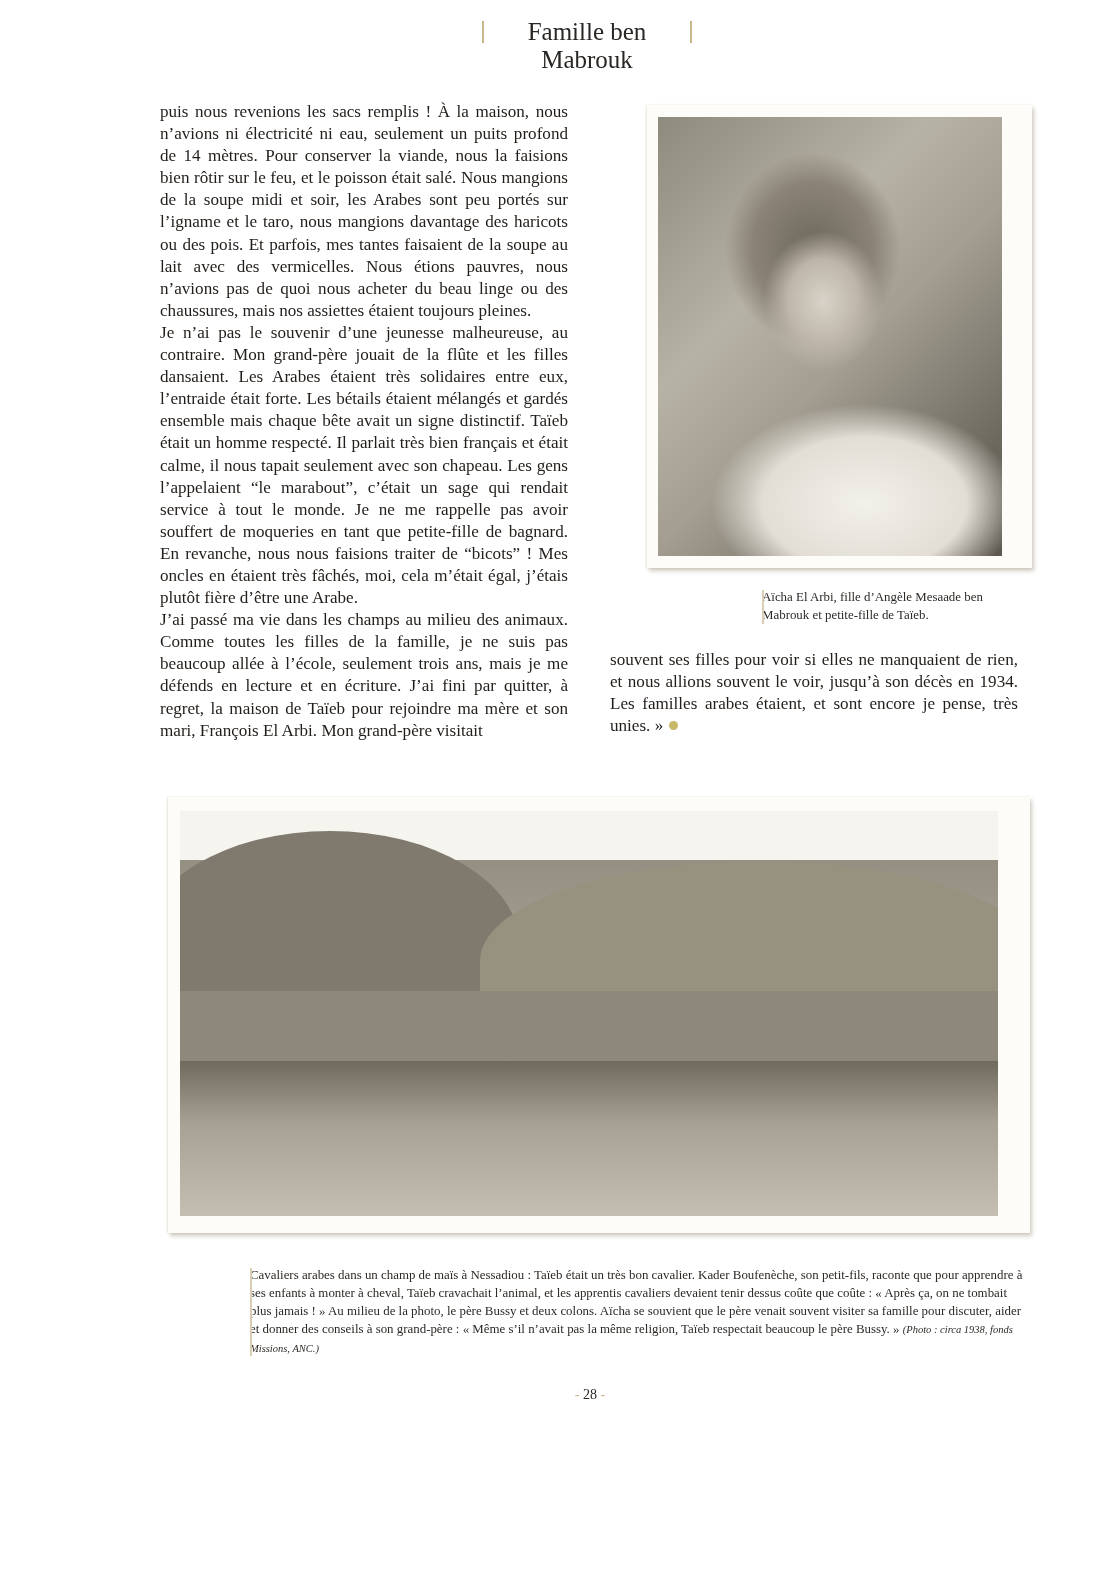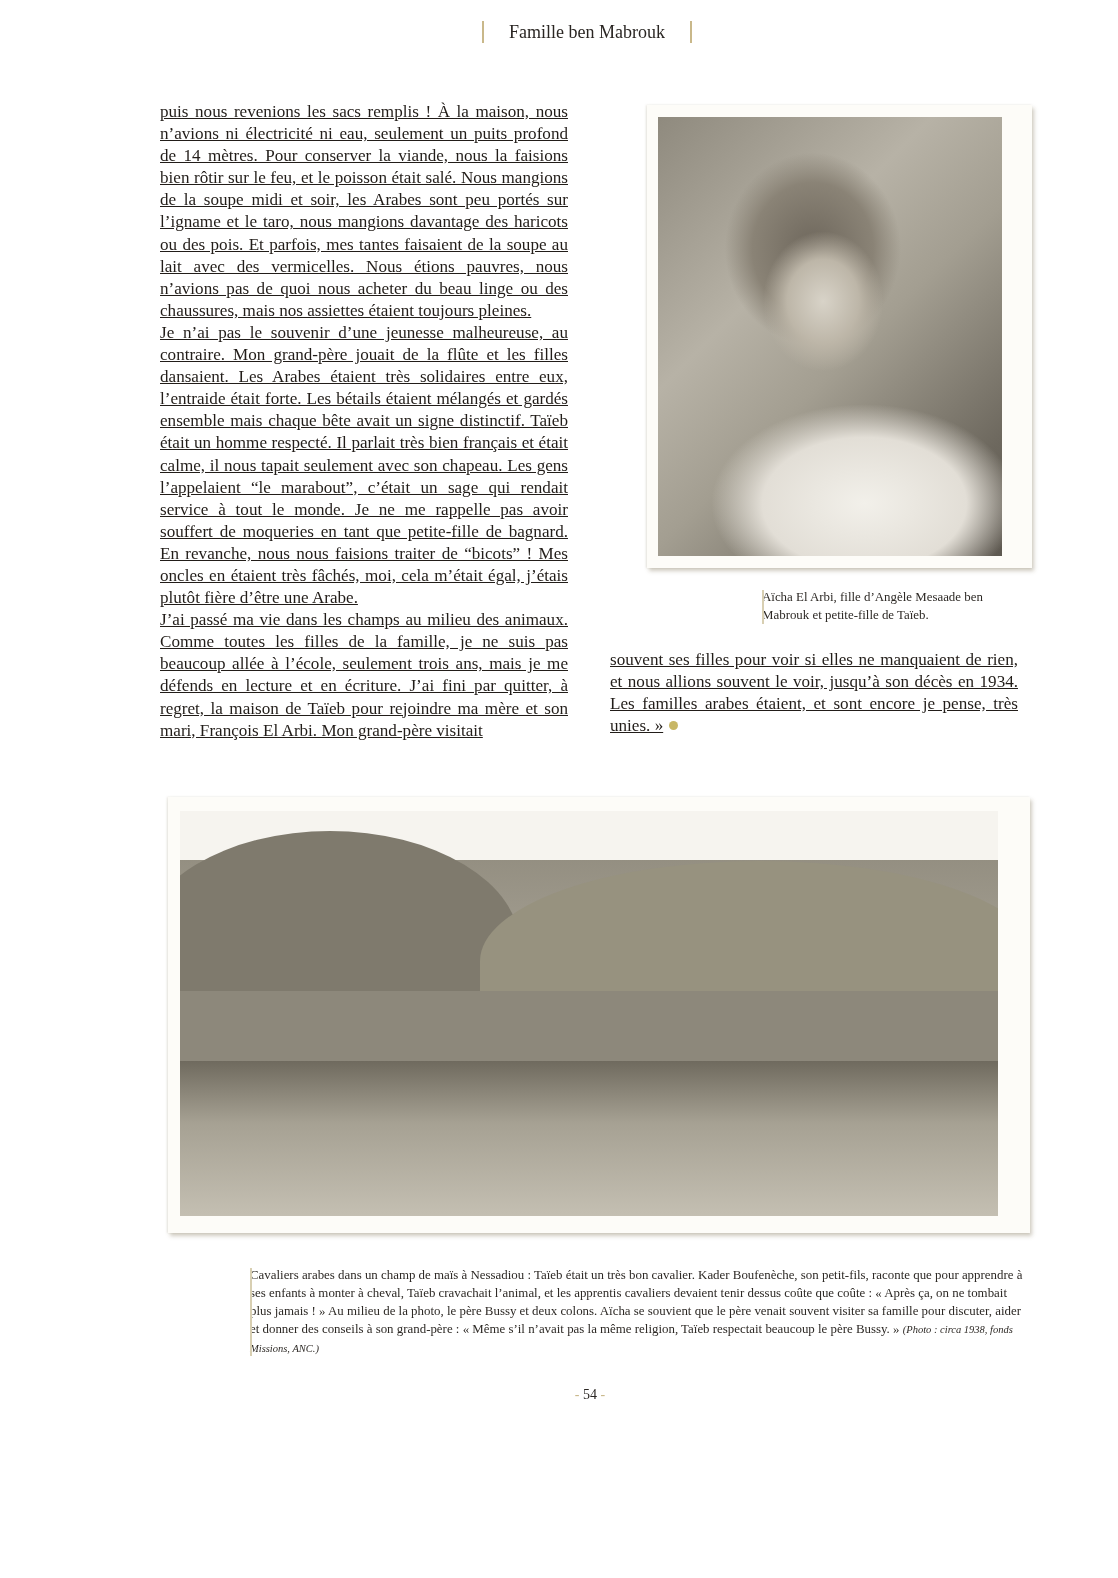--- a/index.html
+++ b/index.html
@@ -2,29 +2,29 @@
 <html><head>
 <meta charset="utf-8">
 <style>
   html, body { margin: 0; padding: 0; }
   body {
     width: 1118px; height: 1578px; background: #ffffff; position: relative; overflow: hidden;
     font-family: "Liberation Serif", "DejaVu Serif", serif; color: #1e1a17;
   }
   .running-head {
     position: absolute; top: 18px; left: 480px; width: 214px; height: 28px;
-    font-size: 18px; line-height: 28px; text-align: center; color: #2a2623;
+    font-size: 25px; line-height: 28px; text-align: center; color: #2a2623;
   }
   .running-head .bar { position: absolute; top: 3px; width: 2px; height: 22px; background: #c9b88a; }
   .running-head .bar.l { left: 2px; } .running-head .bar.r { right: 2px; }
 
   .col { position: absolute; font-size: 17.1px; line-height: 22.1px; text-align: justify; color: #221d19; }
   .col-left { left: 160px; top: 101px; width: 408px; }
   .col-right { left: 610px; top: 649px; width: 408px; }
-  .col p { margin: 0; text-decoration: underline; }
+  .col p { margin: 0; }
   .end-dot { display: inline-block; width: 9px; height: 9px; border-radius: 50%; background: #c8b766; margin-left: 6px; vertical-align: 1px; }
 
   .photo-frame { position: absolute; background: #fdfcf8; box-shadow: 2px 3px 4px rgba(120,110,80,0.35), -1px 0 2px rgba(150,140,110,0.2); }
   .portrait-frame { left: 647px; top: 105px; width: 385px; height: 463px; }
   .portrait { position: absolute; left: 11px; top: 12px; width: 344px; height: 439px; overflow: hidden;
     background:
       radial-gradient(ellipse 60px 70px at 48% 42%, #d8d3c8 0%, #bdb6a8 60%, transparent 100%),
       radial-gradient(ellipse 110px 120px at 45% 30%, #6e675c 0%, #8a8376 55%, transparent 80%),
       radial-gradient(ellipse 170px 110px at 60% 88%, #f2f0ea 0%, #e2ded6 60%, transparent 90%),
       linear-gradient(135deg, #8f8a7e 0%, #b7b2a6 35%, #a39e91 55%, #6d685e 85%, #5d5850 100%);
@@ -84,14 +84,14 @@
     <div style="position:absolute;left:0;top:250px;width:100%;height:155px;background:linear-gradient(180deg,#6f6a5e 0%,#a6a193 40%,#c4bfb2 100%);"></div>
   </div>
 </div>
 
 <div class="caption caption-field">
   <span class="rule"></span>
   <span>Cavaliers arabes dans un champ de maïs à Nessadiou : Taïeb était un très bon cavalier. Kader Boufenèche, son petit-fils, raconte que pour apprendre à ses enfants à monter à cheval, Taïeb cravachait l’animal, et les apprentis cavaliers devaient tenir dessus coûte que coûte : « Après ça, on ne tombait plus jamais ! » Au milieu de la photo, le père Bussy et deux colons. Aïcha se souvient que le père venait souvent visiter sa famille pour discuter, aider et donner des conseils à son grand-père : « Même s’il n’avait pas la même religion, Taïeb respectait beaucoup le père Bussy. » </span><span class="credit">(Photo : circa 1938, fonds Missions, ANC.)</span>
 </div>
 
 <div class="folio">
-  <span class="dash">- </span><span>54</span><span class="dash"> -</span>
+  <span class="dash">- </span><span>28</span><span class="dash"> -</span>
 </div>
 
 </body></html>

